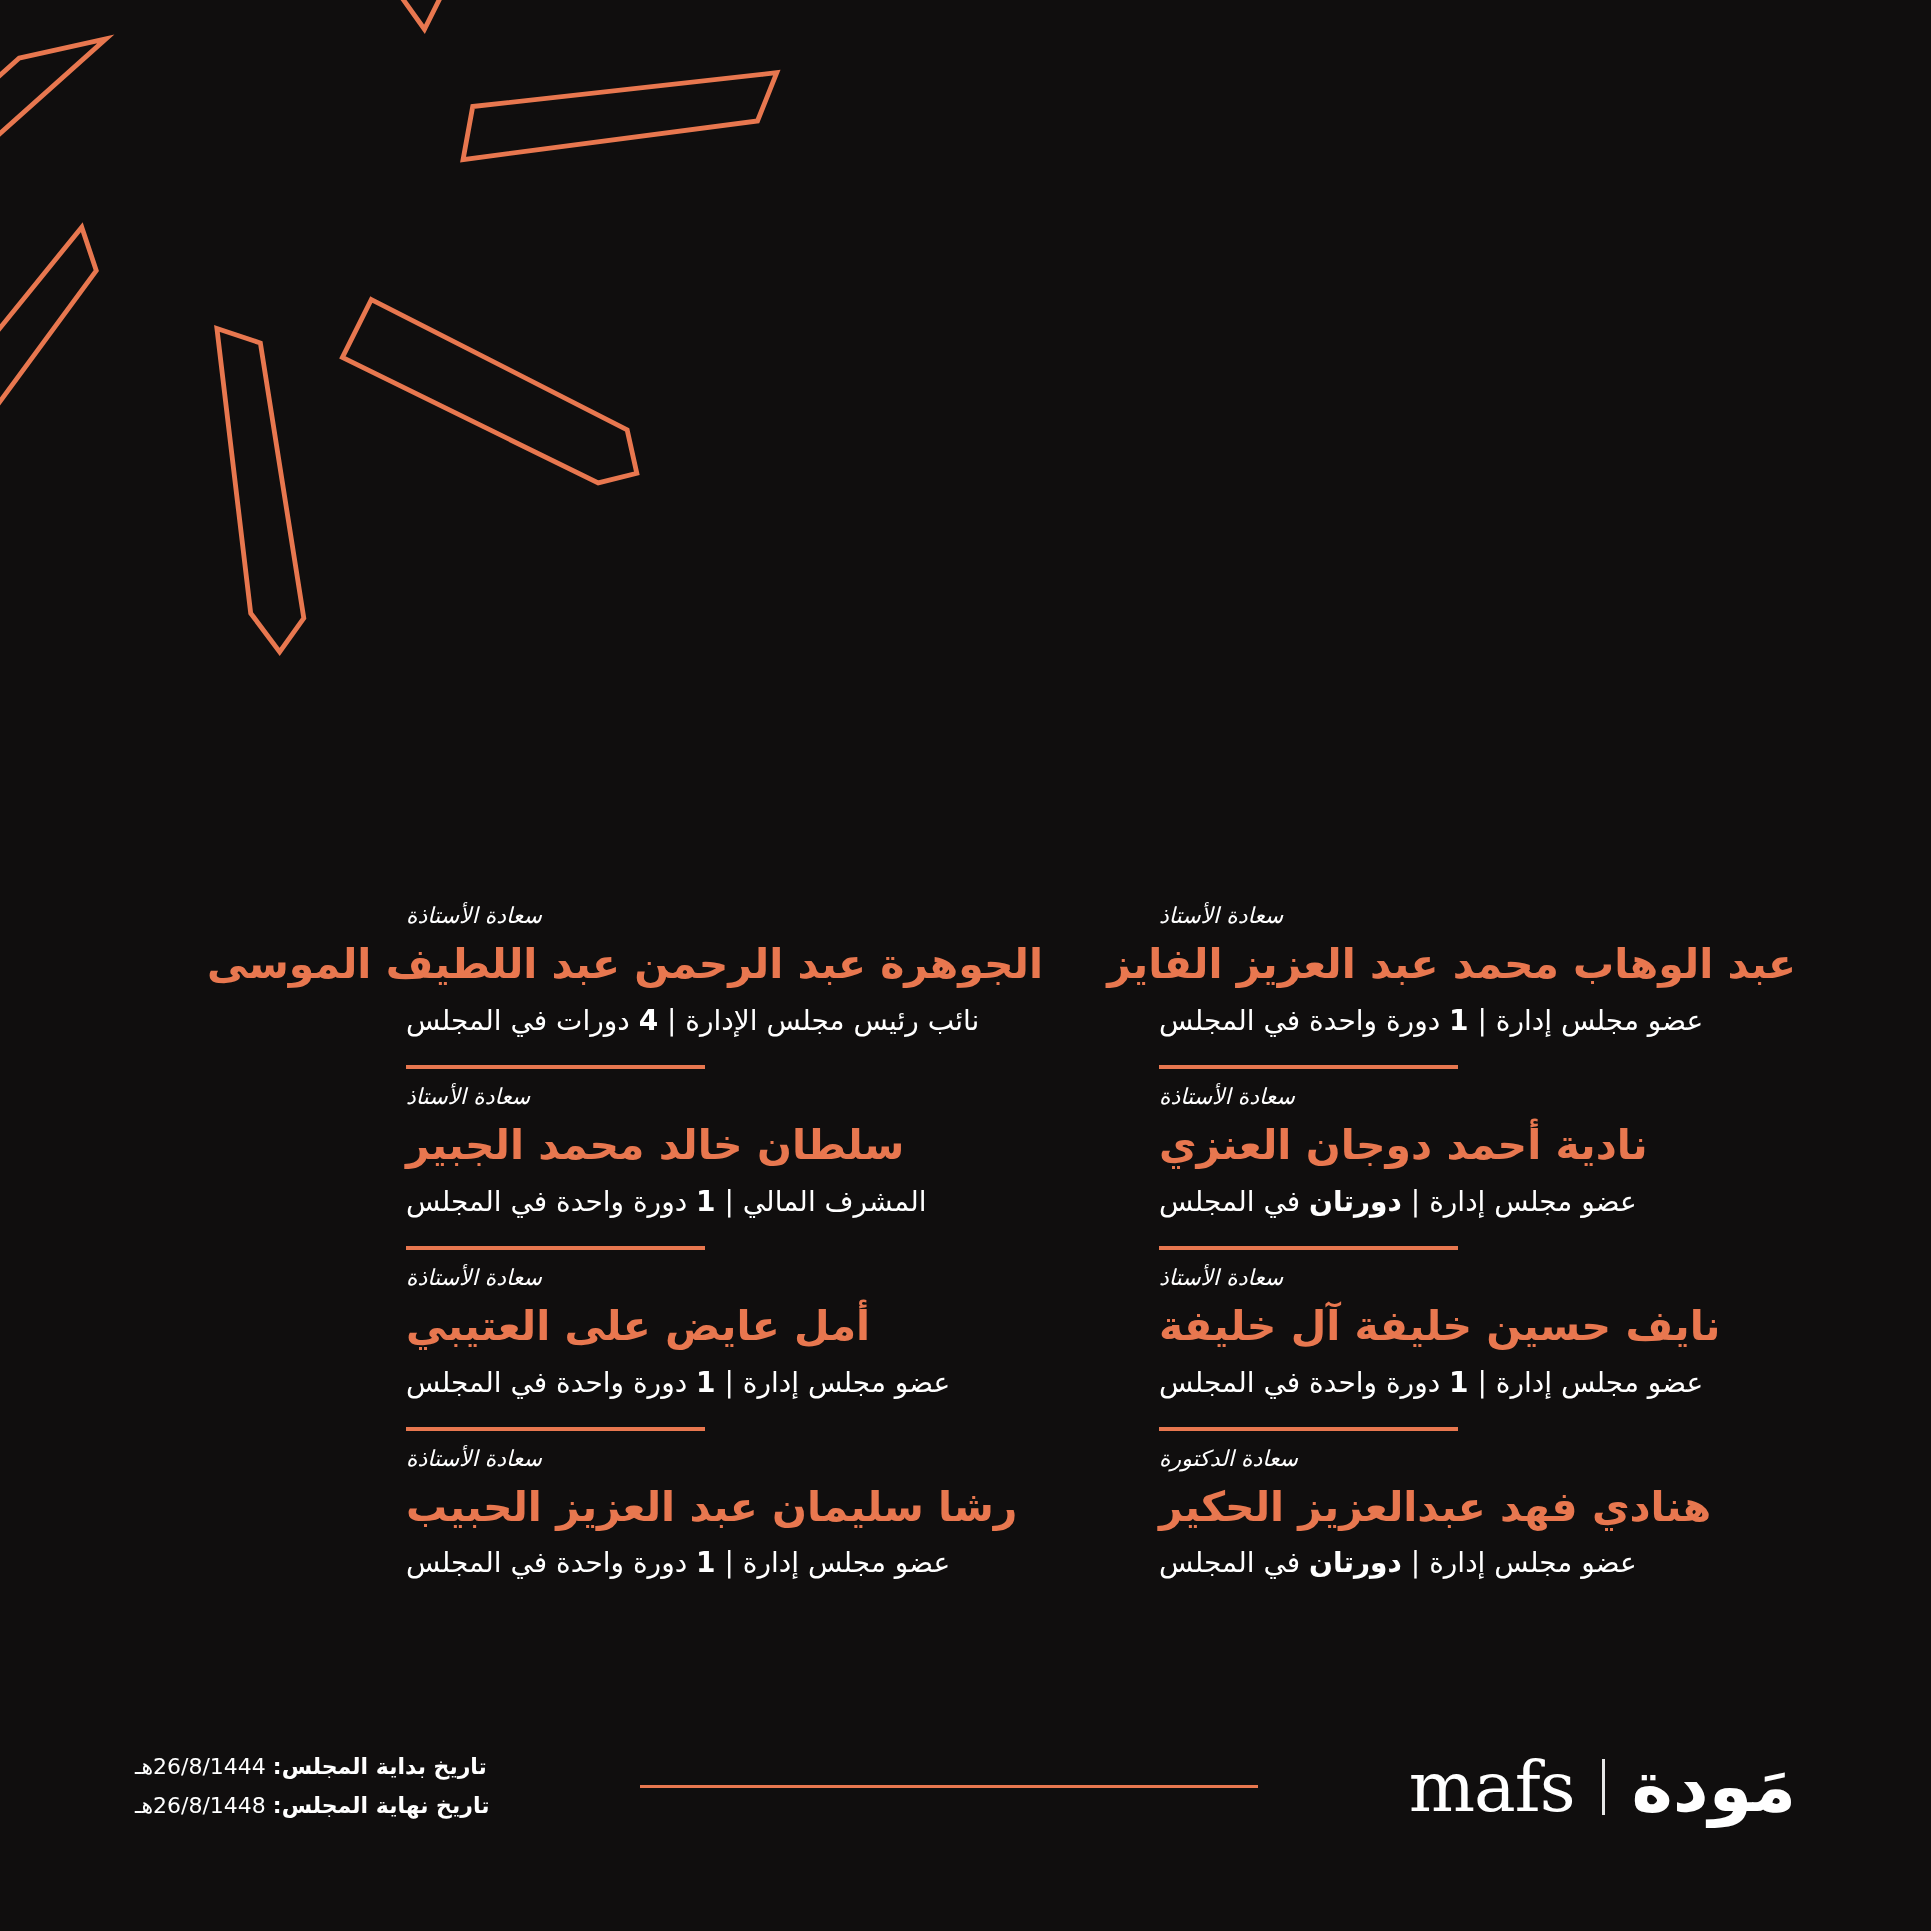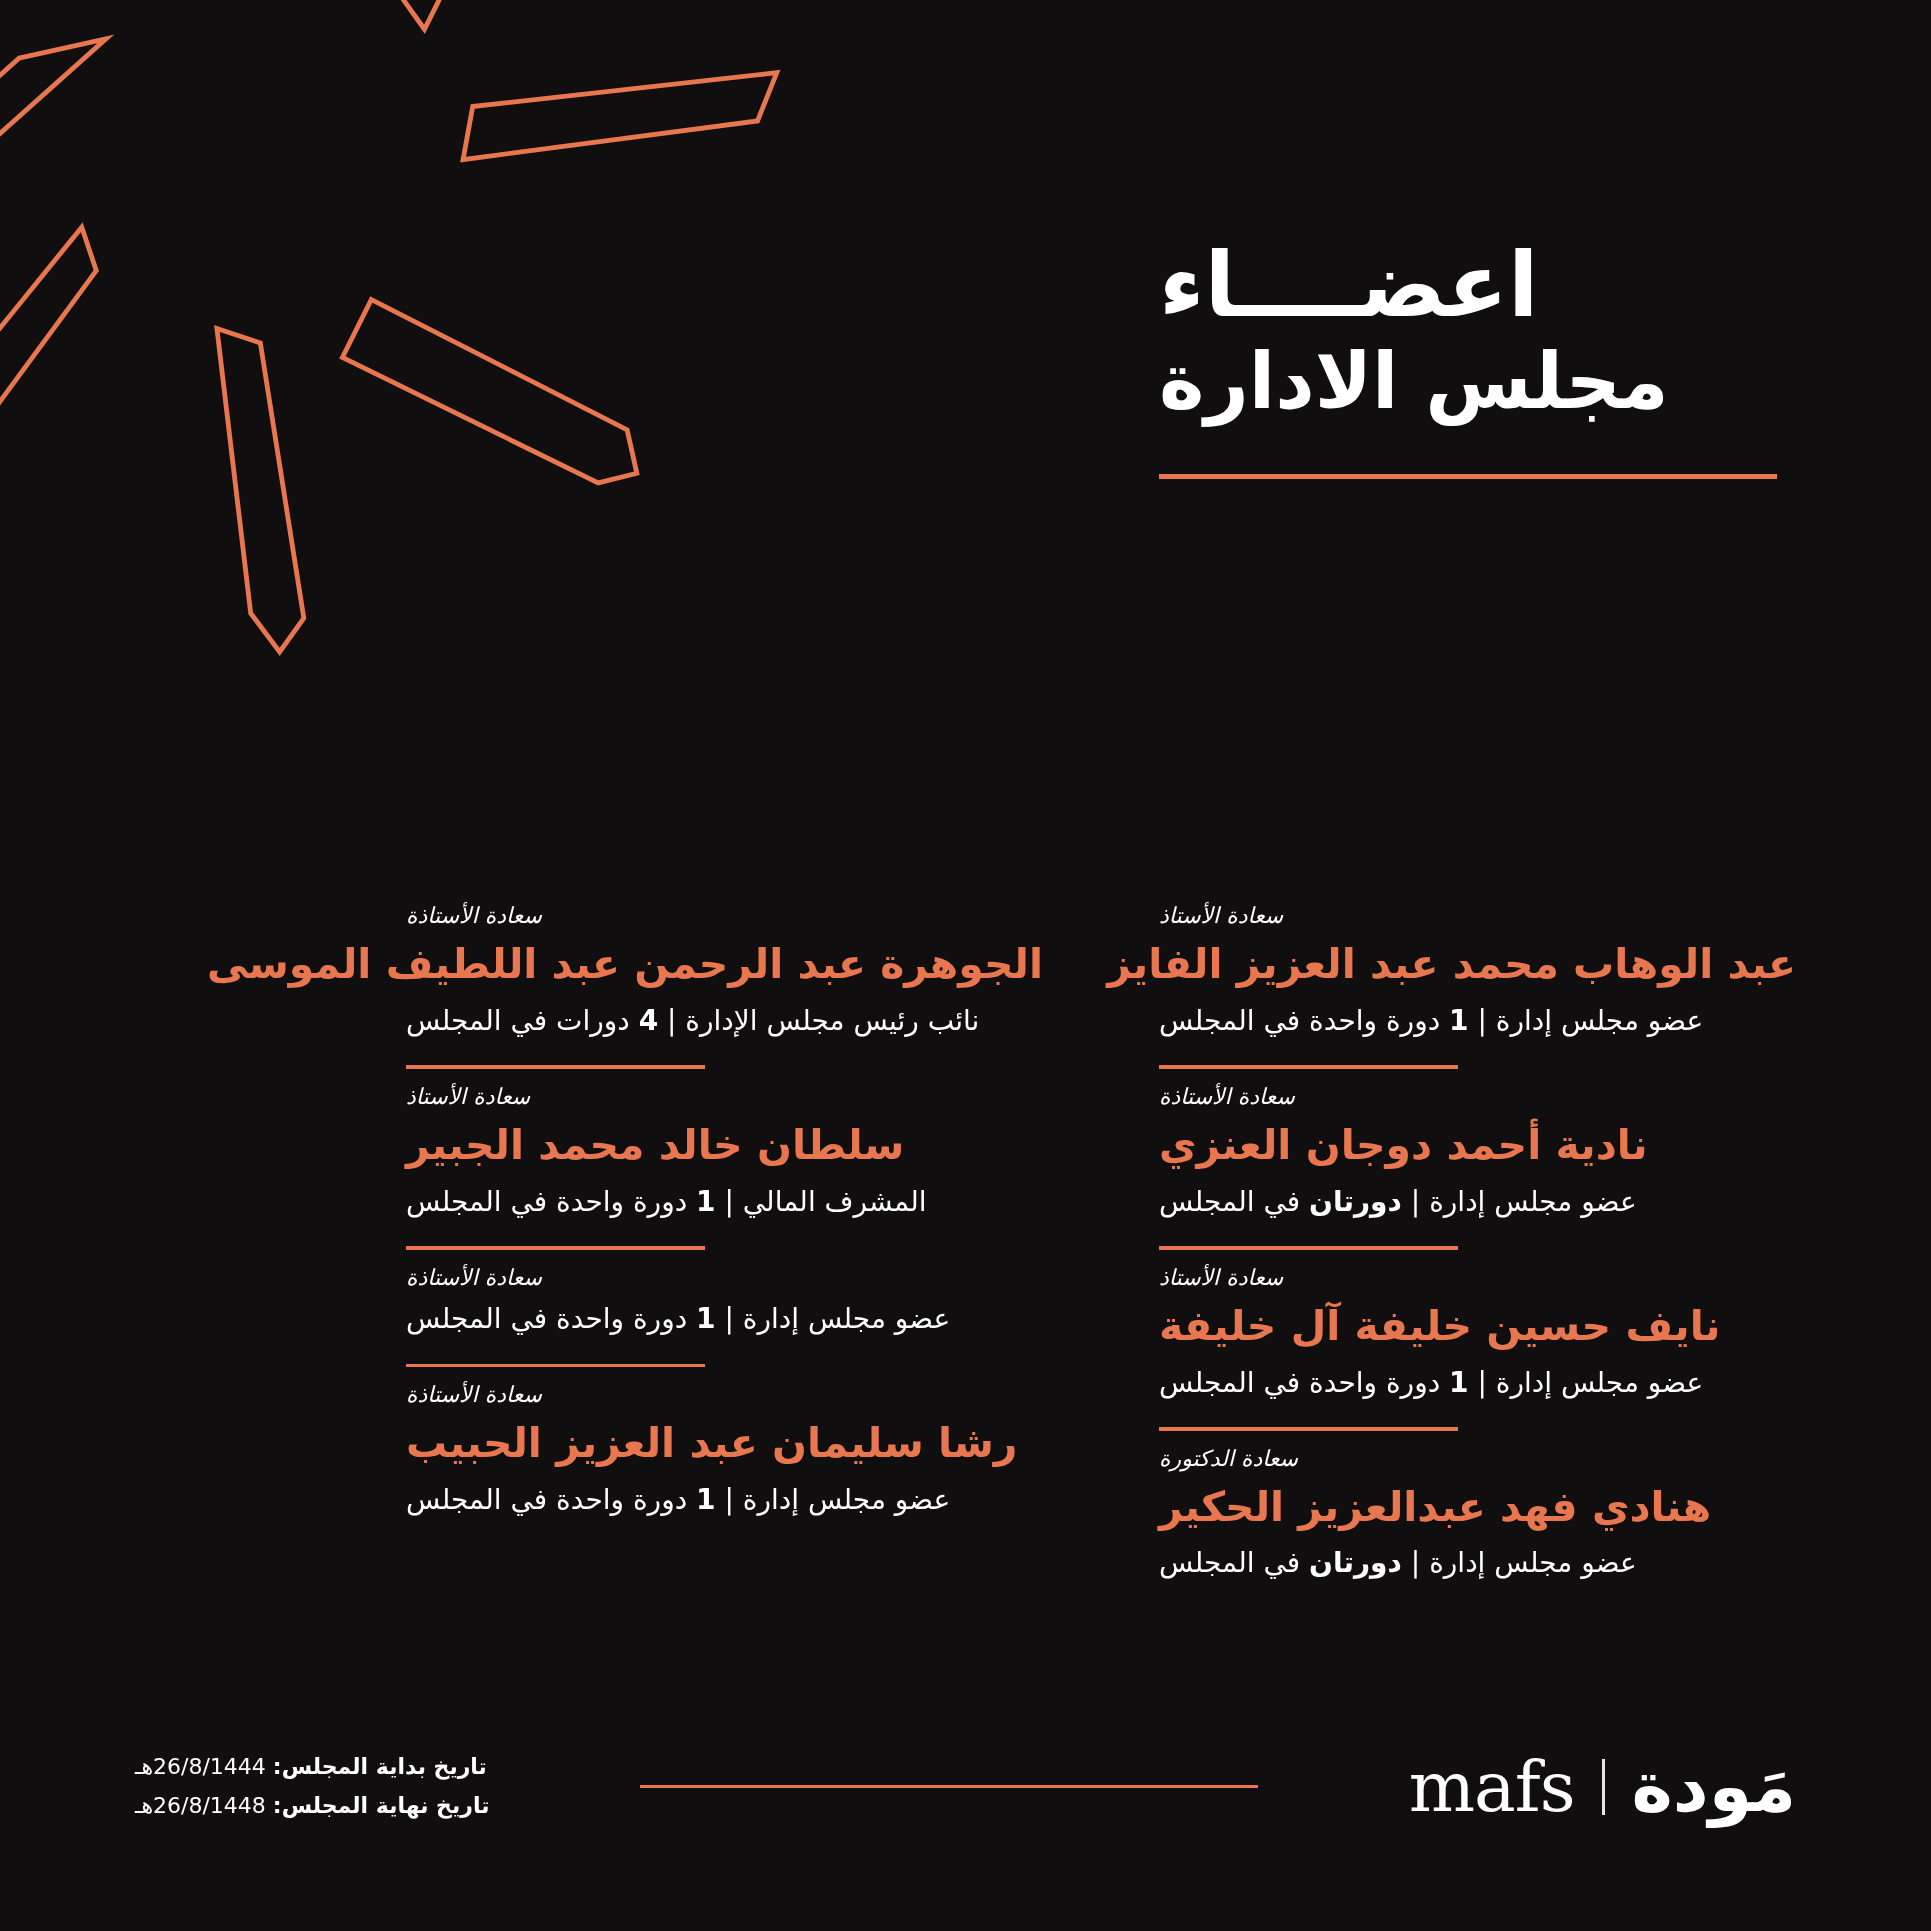--- a/index.html
+++ b/index.html
@@ -178,25 +178,20 @@
     <svg width="869" height="695" viewBox="0 0 900 720" fill="none">
       <path d="M455 -60 L500 10 L480 50 L430 -20 Z" stroke="#e8774f" stroke-width="5" fill="none"></path>
       <path d="M60 80 L150 60 L10 185 L-40 170 Z" stroke="#e8774f" stroke-width="5" fill="none"></path>
       <path d="M530 130 L845 95 L825 145 L520 185 Z" stroke="#e8774f" stroke-width="5" fill="none"></path>
       <path d="M125 255 L140 300 L15 470 L-25 440 Z" stroke="#e8774f" stroke-width="5" fill="none"></path>
       <path d="M425 330 L690 465 L700 510 L660 520 L395 390 Z" stroke="#e8774f" stroke-width="5" fill="none"></path>
       <path d="M265 360 L310 375 L355 660 L330 695 L300 655 Z" stroke="#e8774f" stroke-width="5" fill="none"></path>
     </svg>
   </div>
 
-  <div class="header">
-    <div class="title-line1">اعضــــاء</div>
-    <div class="title-line2">مجلس الادارة</div>
-    <div class="title-rule"></div>
-  </div>
 
 
   <div class="grid">
 
     <div class="col">
 
       <div class="member clearfix">
         <div class="person-prefix">سعادة الأستاذ</div>
         <div class="person-name">عبد الوهاب محمد عبد العزيز الفايز</div>
         <div class="person-meta">
@@ -266,20 +261,21 @@
           <span>المشرف المالي</span>
           <span>|</span>
           <b>1</b>
           <span>دورة واحدة في المجلس</span>
         </div>
         <div class="sep-rule"></div>
       </div>
 
       <div class="member clearfix">
         <div class="person-prefix">سعادة الأستاذة</div>
+        <div class="person-name">أمل عايض على العتيبي</div>
         <div class="person-meta">
           <span>عضو مجلس إدارة</span>
           <span>|</span>
           <b>1</b>
           <span>دورة واحدة في المجلس</span>
         </div>
         <div class="sep-rule"></div>
       </div>
 
       <div class="member clearfix">

